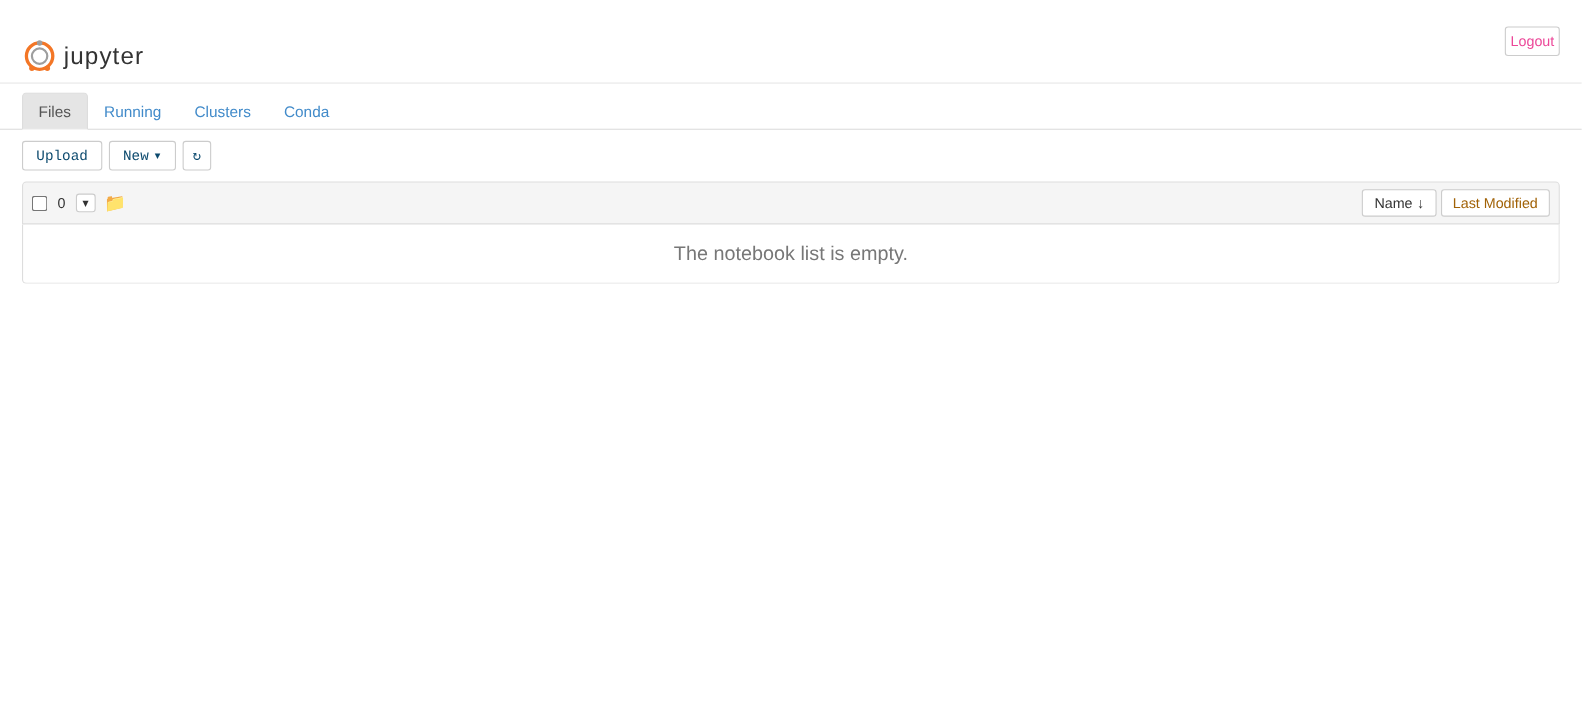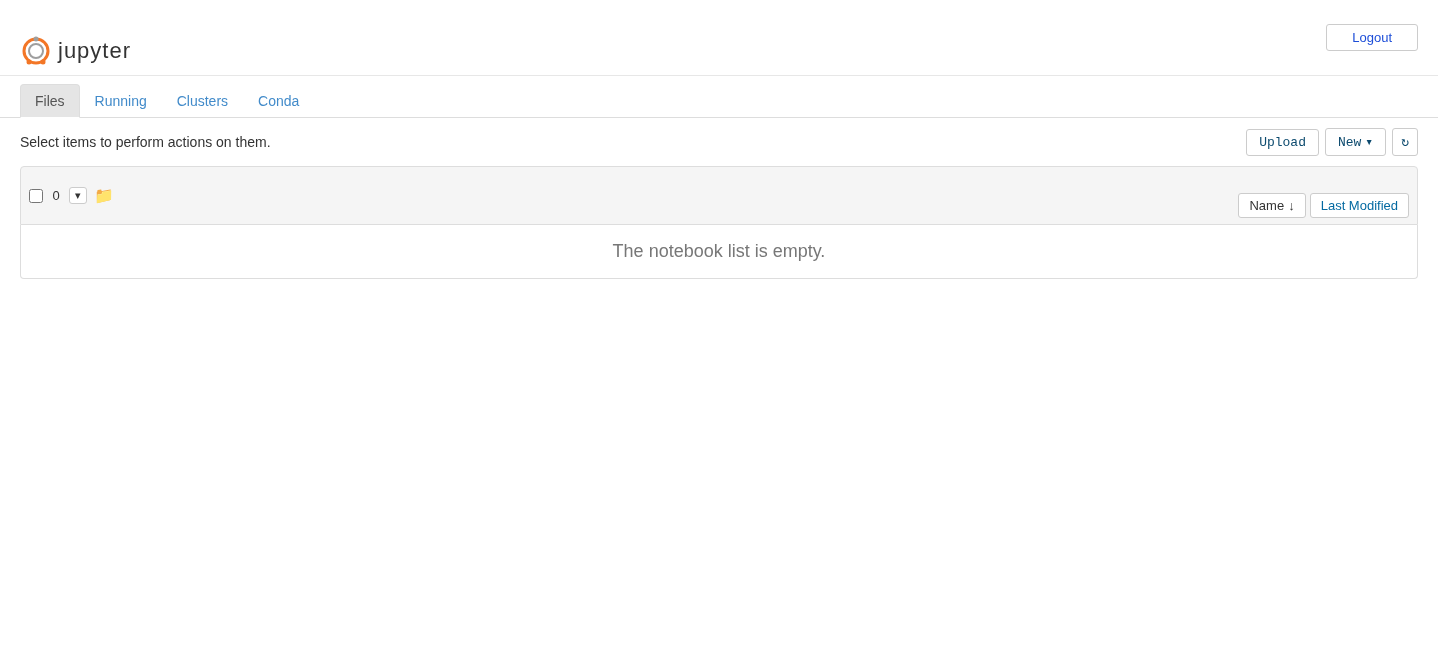--- a/index.html
+++ b/index.html
@@ -29,25 +29,25 @@
     }
     .logo-text {
       font-size: 22px;
       font-weight: 300;
       color: #333;
       letter-spacing: 1px;
     }
     .logout-btn {
       border: 1px solid #ccc;
       background: #fff;
-      padding: 5px 25px;
-      font-size: 13px;
-      cursor: pointer;
-      border-radius: 3px;
-      color: #1d4ed8;
+      padding: 5px 4px;
+      font-size: 13px;
+      cursor: pointer;
+      border-radius: 3px;
+      color: #ec4899;
     }
 
     
     .tabs {
       display: flex;
       border-bottom: 1px solid #ddd;
       padding: 0 20px;
       margin-top: 8px;
     }
     .tab {
@@ -115,21 +115,20 @@
     }
     .header-left {
       display: flex;
       align-items: center;
       gap: 6px;
       flex: 1;
     }
     .header-right {
       display: flex;
       gap: 4px;
-      margin-top: 20px;
     }
     .checkbox-select-all {
       width: 14px;
       height: 14px;
       cursor: pointer;
     }
     .select-count {
       font-size: 13px;
       color: #333;
       min-width: 14px;
@@ -164,21 +163,21 @@
       align-items: center;
       gap: 4px;
     }
     .last-modified-btn {
       border: 1px solid #ccc;
       background: #fff;
       padding: 4px 10px;
       font-size: 13px;
       cursor: pointer;
       border-radius: 3px;
-      color: #0369a1;
+      color: #a16207;
     }
 
     
     .file-list-body {
       border: 1px solid #ddd;
       border-top: none;
       border-radius: 0 0 4px 4px;
     }
     .empty-message {
       text-align: center;
@@ -206,21 +205,20 @@
 </div>
 
 <div class="tabs">
   <a class="tab active">Files</a>
   <a class="tab">Running</a>
   <a class="tab">Clusters</a>
   <a class="tab">Conda</a>
 </div>
 
 <div class="toolbar-row">
-  <span class="toolbar-left">Select items to perform actions on them.</span>
   <div class="toolbar-right">
     <button class="btn">Upload</button>
     <button class="btn btn-new">
       <span>New</span>
       <span>▾</span>
     </button>
     <button class="btn btn-refresh">↻</button>
   </div>
 </div>
 

